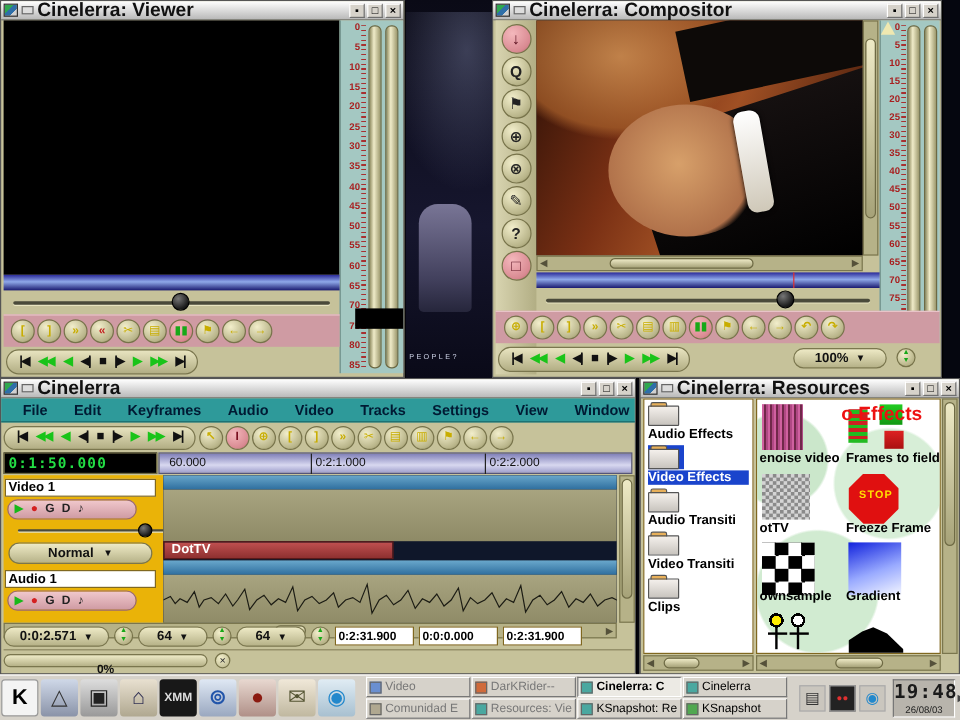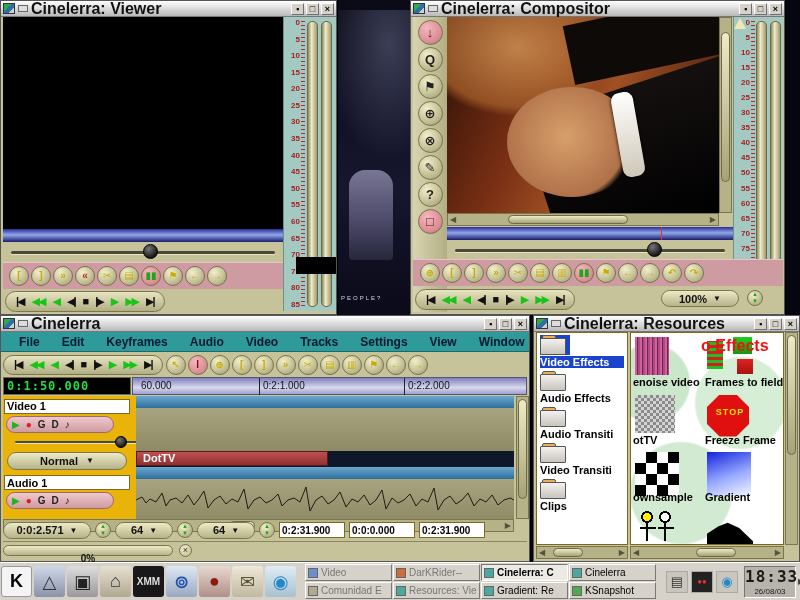--- a/index.html
+++ b/index.html
@@ -582,27 +582,27 @@
       <div class="title-pin"></div>
       <div class="title-text">Cinelerra: Resources</div>
       <div class="winbtns">
         <div class="wbtn">▪</div>
         <div class="wbtn">□</div>
         <div class="wbtn">×</div>
       </div>
     </div>
     <div id="folderpanel">
 
-    <div class="folder-item selected">
+    <div class="folder-item">
+        <div class="folder-glyph"></div>
+        <div class="folder-label">Audio Effects</div>
+      </div>
+        <div class="folder-item selected">
         <div class="folder-glyph"></div>
         <div class="folder-label">Video Effects</div>
-      </div>
-        <div class="folder-item">
-        <div class="folder-glyph"></div>
-        <div class="folder-label">Audio Effects</div>
       </div>
         <div class="folder-item">
         <div class="folder-glyph"></div>
         <div class="folder-label">Audio Transiti</div>
       </div>
         <div class="folder-item">
         <div class="folder-glyph"></div>
         <div class="folder-label">Video Transiti</div>
       </div>
         <div class="folder-item">
@@ -702,37 +702,37 @@
         <div class="task">
         <span class="ticon" style="background: rgb(74, 168, 160);"></span>
         <span>Resources: Vie</span>
       </div>
         <div class="task active">
         <span class="ticon" style="background: rgb(74, 168, 160);"></span>
         <span>Cinelerra: C</span>
       </div>
         <div class="task normal">
         <span class="ticon" style="background: rgb(74, 168, 160);"></span>
-        <span>Gradient: Re</span>
+        <span>KSnapshot: Re</span>
       </div>
         <div class="task normal">
         <span class="ticon" style="background: rgb(74, 168, 160);"></span>
         <span>Cinelerra</span>
       </div>
         <div class="task normal">
         <span class="ticon" style="background: rgb(80, 168, 80);"></span>
         <span>KSnapshot</span>
       </div>
       </div>
     <div id="tray">
 
     <div class="tray-icon klip">▤</div>
         <div class="tray-icon media">●●</div>
         <div class="tray-icon net2">◉</div>
       </div>
     <div id="clock">
-      <div id="clock-time">18:33</div>
+      <div id="clock-time">19:48</div>
       <div id="clock-date">26/08/03</div>
     </div>
     <div class="panel-arrow">▶</div>
   </div>
 
 </div>
 
 </body></html>

